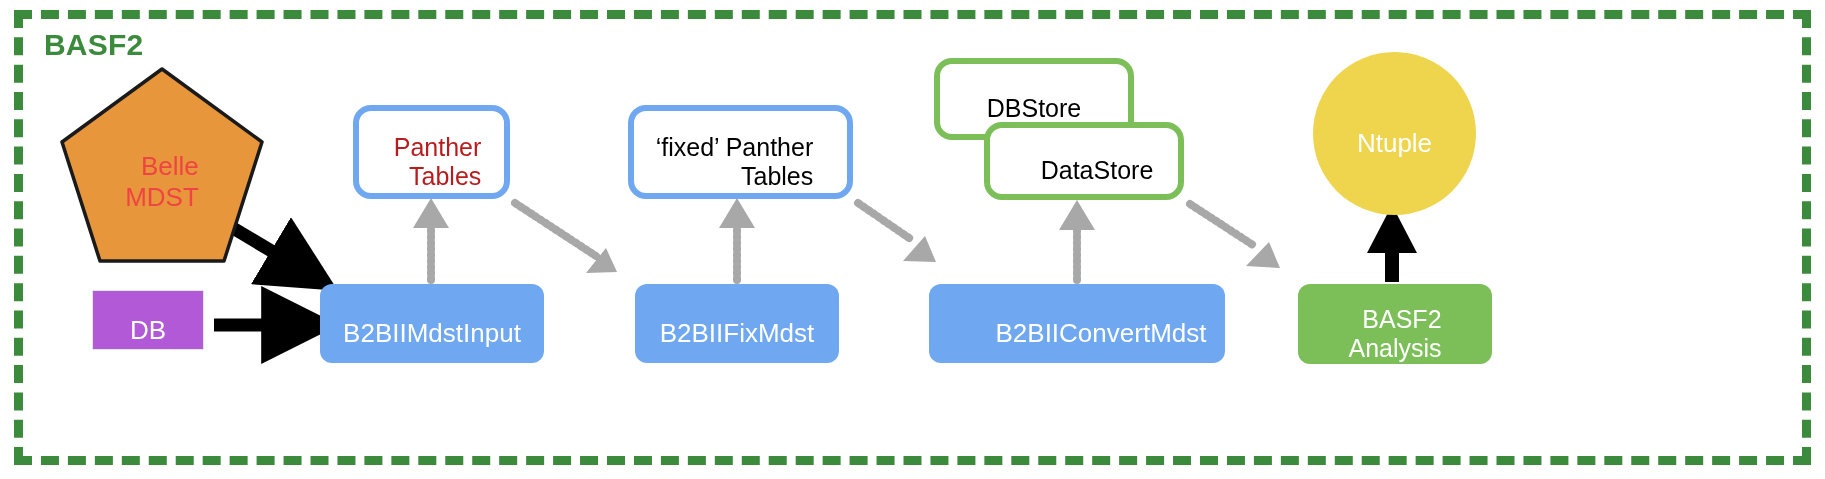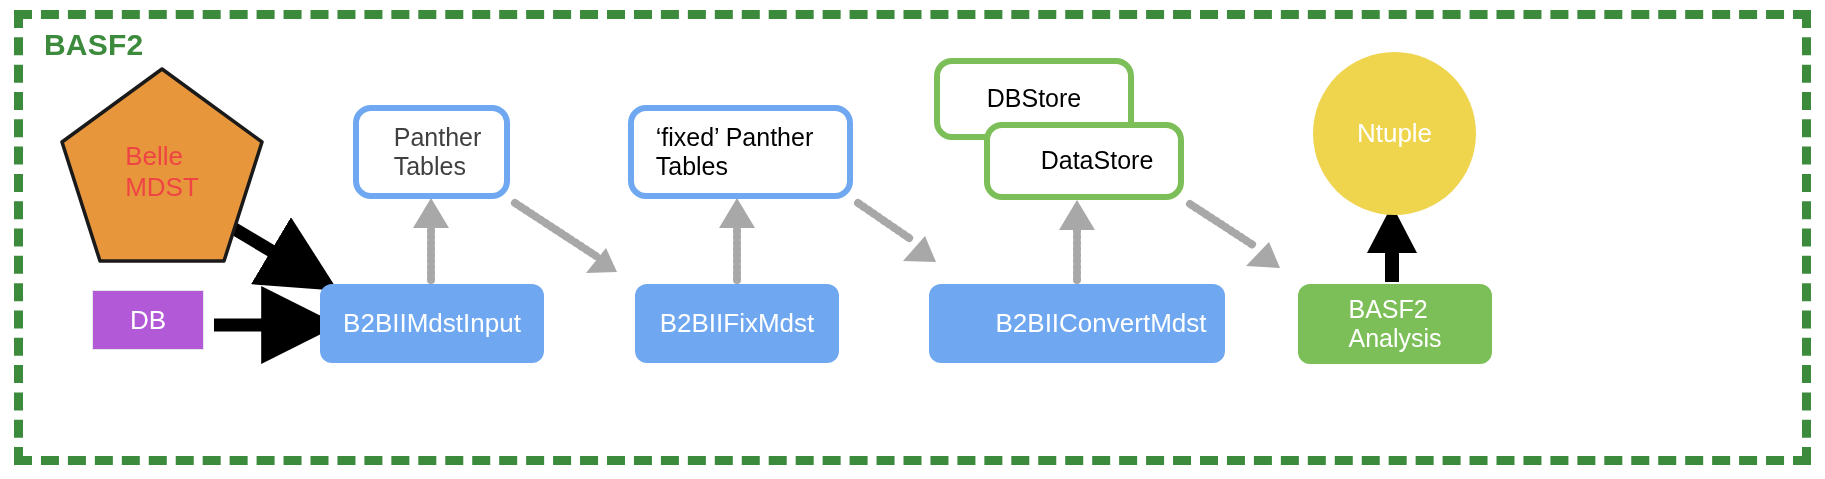--- a/index.html
+++ b/index.html
@@ -33,24 +33,25 @@
     letter-spacing: 0.2px;
     white-space: nowrap;
   }
 
   
   .node-text {
     position: absolute;
     display: flex;
     align-items: center;
     justify-content: center;
-    text-align: left;
+    text-align: right;
     line-height: 1.18;
     white-space: pre-line;
     pointer-events: none;
+    margin-top: 10px;
   }
 
   
   #belle-mdst {
     position: absolute;
     left: 59px; top: 66px;
     width: 206px; height: 198px;
   }
   #belle-mdst-label {
     left: 59px; top: 128px;
@@ -75,21 +76,21 @@
   }
 
   
   .data-box {
     position: absolute;
     background: #ffffff;
     border: 6px solid #6fa8f0;
     border-radius: 18px;
   }
   #panther-tables      { left: 353px; top: 105px; width: 157px; height: 94px; }
-  #panther-tables-lbl  { left: 353px; top: 105px; width: 157px; height: 94px; font-size: 25px; color:#404040;padding-left:12px; }
+  #panther-tables-lbl  { left: 353px; top: 105px; width: 157px; height: 94px; font-size: 25px; color:#b91c1c;padding-left:12px; }
   #fixed-panther       { left: 628px; top: 105px; width: 225px; height: 94px; }
   #fixed-panther-lbl   { left: 628px; top: 105px; width: 213px; height: 94px; font-size: 25px; color:#000; }
 
   
   .store-box {
     position: absolute;
     background: #ffffff;
     border: 6px solid #7cbf58;
     border-radius: 18px;
   }

